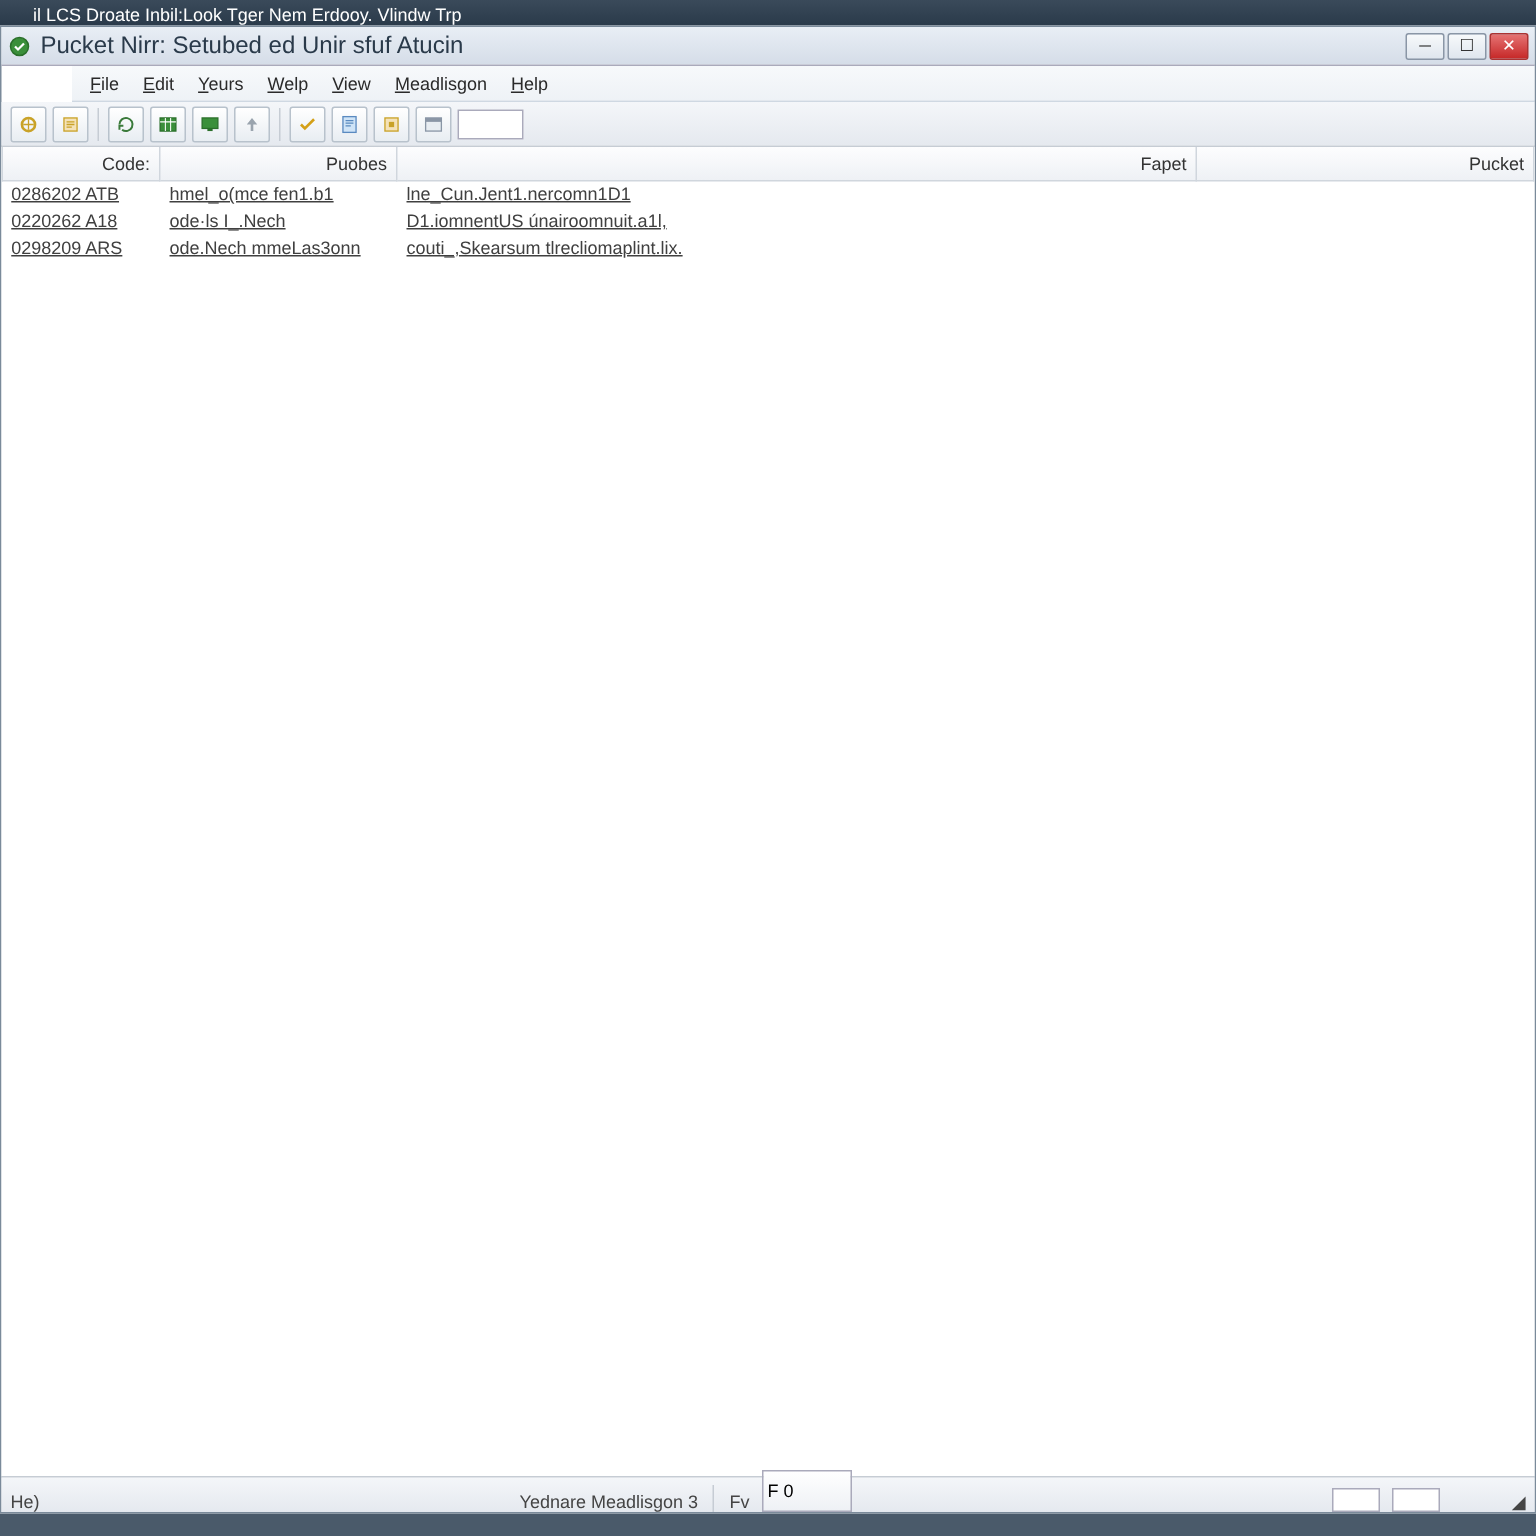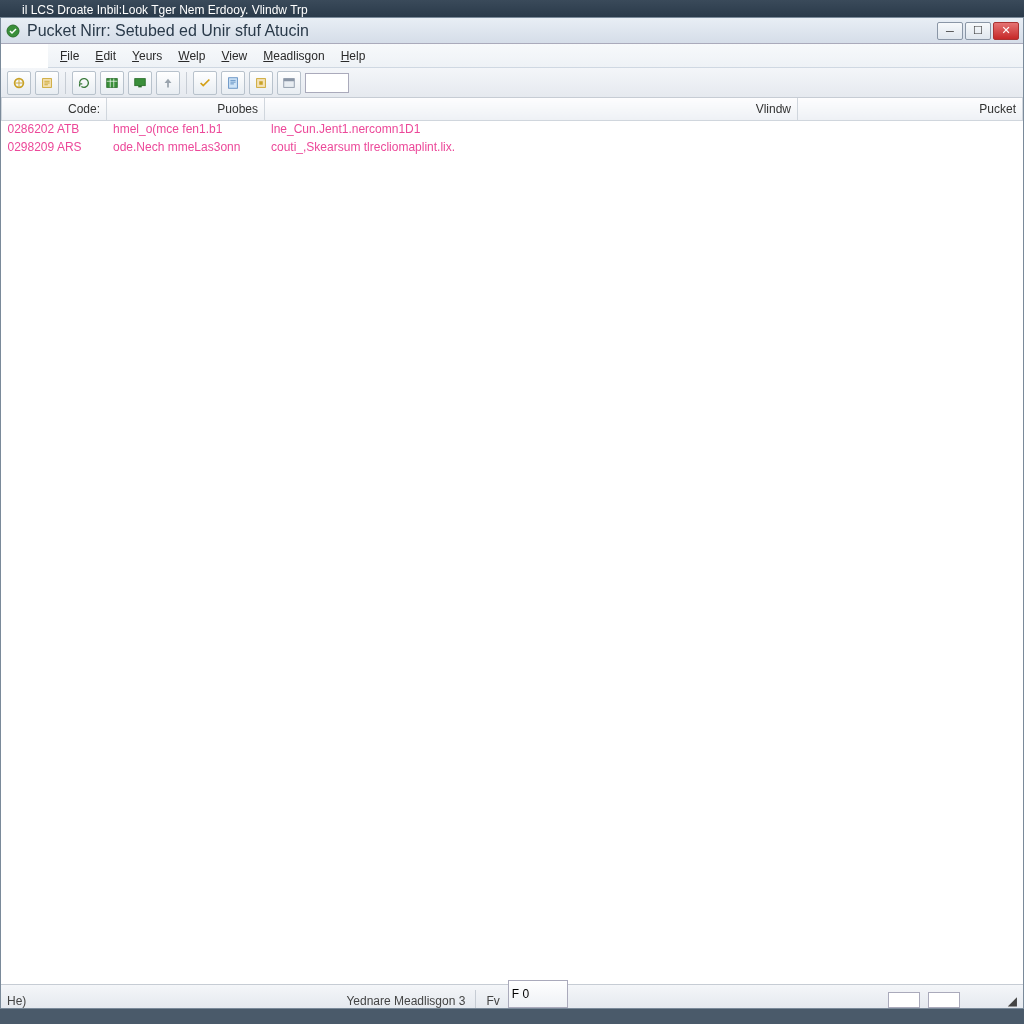--- a/index.html
+++ b/index.html
@@ -16,21 +16,21 @@
 .menubar .menu-item { padding: 3px 8px; color:#2a2a2a; cursor:default; }
 .menubar .menu-item:first-letter { text-decoration: underline; }
 .toolbar { height: 30px; background: linear-gradient(#f4f6f9,#e5e9ef); display:flex; align-items:center; padding: 0 6px; gap:4px; border-bottom:1px solid #c6ccd4;}
 .tb-btn { width:24px; height:24px; border:1px solid #b8c2cc; background:linear-gradient(#fff,#e8edf2); border-radius:2px; display:flex;align-items:center;justify-content:center;}
 .tb-btn svg { width:14px; height:14px; }
 .tb-sep { width:1px; height:22px; background:#c6ccd4; margin:0 2px;}
 .tb-input { width:44px; height:20px; border:1px solid #aab; background:#fff; }
 .content { height: 886px; background:#fff; overflow:auto; }
 table.data { width:100%; border-collapse: collapse; }
 table.data th { text-align:right; font-weight:normal; background:linear-gradient(#fdfdfe,#eef1f5); border:1px solid #d0d6dd; border-top:none; padding:3px 6px; height:22px; color:#333;}
-table.data td { padding:1px 6px; color:#ec4899; border-right:1px solid transparent; height:18px; white-space:nowrap;}
+table.data td { padding:1px 6px; color:#404040; border-right:1px solid transparent; height:18px; white-space:nowrap;text-decoration:underline;}
 table.data td.col1 { width:105px; }
 table.data td.col2 { width:158px;margin-left:32px; }
 .statusbar { height: 24px; background: linear-gradient(#f4f6f9,#e5e9ef); border-top:1px solid #c6ccd4; display:flex; align-items:flex-end; padding:0 6px; gap:8px;}
 .status-text { color:#444; }
 .status-sep { width:1px; height:18px; background:#c6ccd4; margin:0 2px;}
 .spacer { flex:1; }
 .small-input { width:32px; height:16px; border:1px solid #aab; background:#fff; font-size:11px; padding:0 2px;}
 .dropdown { width:60px; height:28px; border:1px solid #aab; background:linear-gradient(#fff,#eef1f5); display:flex;align-items:center; padding:0 3px; font-size:11px;}
 </style>
 </head>
@@ -130,29 +130,35 @@
       </div>
     <input class="tb-input" style="">
   </div>
 
   <div class="content">
     <table class="data">
       <thead>
         <tr>
           <th style="width:105px">Code:</th>
           <th style="width:158px">Puobes</th>
-          <th>Vlindw</th>
+          <th>Fapet</th>
           <th style="width:225px">Pucket</th>
         </tr>
       </thead>
       <tbody>
         <tr>
           <td class="col1">0286202 ATB</td>
           <td class="col2">hmel_o(mce fen1.b1</td>
           <td>lne_Cun.Jent1.nercomn1D1</td>
+          <td></td>
+        </tr>
+        <tr>
+          <td class="col1">0220262 A18</td>
+          <td class="col2">ode·ls I_.Nech</td>
+          <td>D1.iomnentUS únairoomnuit.a1l,</td>
           <td></td>
         </tr>
         <tr>
           <td class="col1">0298209 ARS</td>
           <td class="col2">ode.Nech mmeLas3onn</td>
           <td>couti_,Skearsum tlrecliomaplint.lix.</td>
           <td></td>
         </tr>
       </tbody>
     </table>

